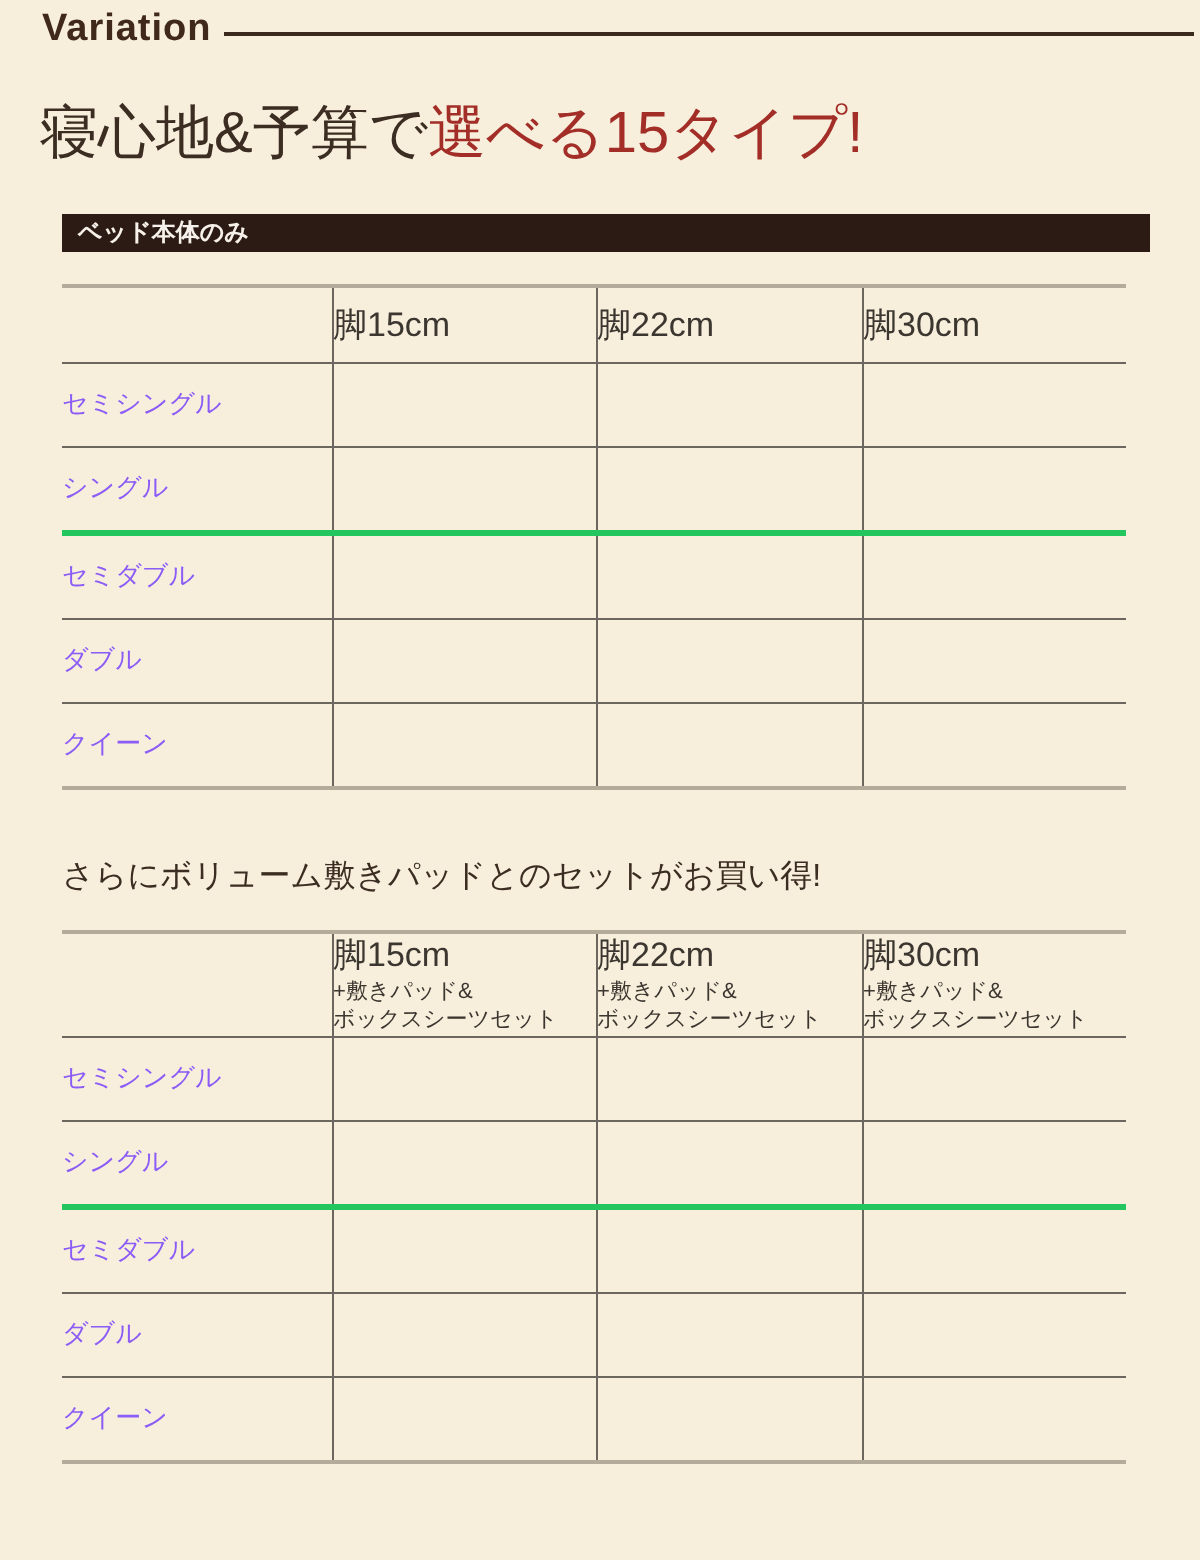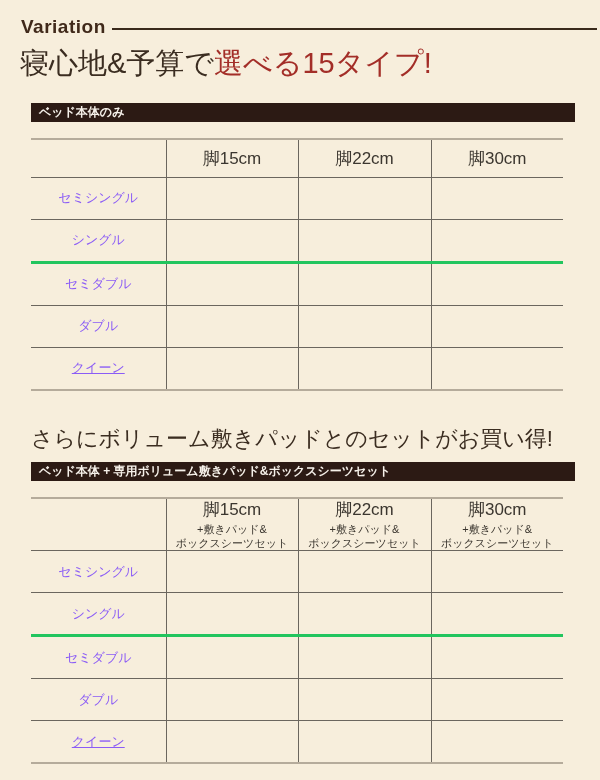--- a/index.html
+++ b/index.html
@@ -7,32 +7,32 @@
     position:relative;
     width:600px;height:780px;
     background:#f7eedc;
     overflow:hidden;
     font-family:"Liberation Sans","DejaVu Sans",sans-serif;
     color:#3d2c1e;
   }
   
   .var-header{
     display:flex;align-items:center;
-    padding:16px 3px 0 21px;
+    padding:4px 3px 0 21px;
   }
   .var-label{
     font-size:19px;font-weight:bold;letter-spacing:.5px;color:#40291a;
     white-space:nowrap;
   }
   .var-line{
     flex:1;height:2px;background:#3a2a1b;margin-left:6px;margin-top:3px;
   }
   
   .main-title{
-    margin:8px 0 0 20px;
+    margin:24px 0 0 20px;
     font-size:29px;font-weight:500;line-height:1.2;
     letter-spacing:0;white-space:nowrap;
   }
   .main-title .t-dark{color:#3b2d21;}
   .main-title .t-red{color:#a32e28;}
   
   .bar{
     height:19px;line-height:19px;
     background:#2c1a14;color:#f6f1ea;
     font-size:12px;font-weight:bold;
@@ -46,38 +46,38 @@
     border-collapse:collapse;table-layout:fixed;
     margin:16px 0 0 31px;width:532px;
     border-top:2px solid #b5ab9b;
     border-bottom:2px solid #b5ab9b;
   }
   table.grid col.c-label{width:135px;}
   table.grid col.c1{width:132px;}
   table.grid col.c2{width:133px;}
   table.grid col.c3{width:132px;}
   table.grid th,table.grid td{
-    padding:0;margin:2px;text-align:center;vertical-align:middle;
+    padding:0;margin:2px;text-align:left;vertical-align:middle;
     font-weight:normal;
   }
   
   tr.head th{height:37px;font-size:17px;color:#3b362f;border-bottom:1px solid #6b665e;}
   tr.head2 th{height:51px;font-size:17px;color:#3b362f;border-bottom:1px solid #6b665e;}
   .sub{display:block;font-size:11px;line-height:1.3;color:#3b362f;}
   .size-line{display:block;font-size:17px;line-height:1.3;}
   
   tr.row td{height:41px;font-size:13px;color:#8b5cf6;border-bottom:1px solid #6b665e;}
   tr.row.thick td{border-bottom:3px solid #22c55e;}
-  tr.row.last td{border-bottom:none;text-decoration:underline;}
+  tr.row.last td{border-bottom:none;}
   
   td.vline,th.vline{border-left:1px solid #6b665e;}
   
   .heading2{
     margin:34px 0 0 31px;
-    font-size:22px;font-weight:500;line-height:1.25;color:#3b2d21;
+    font-size:16px;font-weight:500;line-height:1.25;color:#3b2d21;
     white-space:nowrap;
   }
   .tbl2{margin-top:12px;}
 </style>
 </head>
 <body>
 
 <div class="page">
 
   <div class="var-header">
@@ -135,23 +135,20 @@
       <td>クイーン</td>
       <td class="vline"></td>
       <td class="vline"></td>
       <td class="vline"></td>
     </tr>
   </tbody>
     </table>
 
   <div class="heading2">さらにボリューム敷きパッドとのセットがお買い得!</div>
 
-  <div class="bar bar2">
-    <span>ベッド本体 + 専用ボリューム敷きパッド&amp;ボックスシーツセット</span>
-  </div>
 
   <table class="grid tbl2">
     <colgroup>
         <col class="c-label">
         <col class="c1">
         <col class="c2">
         <col class="c3">
       </colgroup>
     <tbody>
         <tr class="head2">

